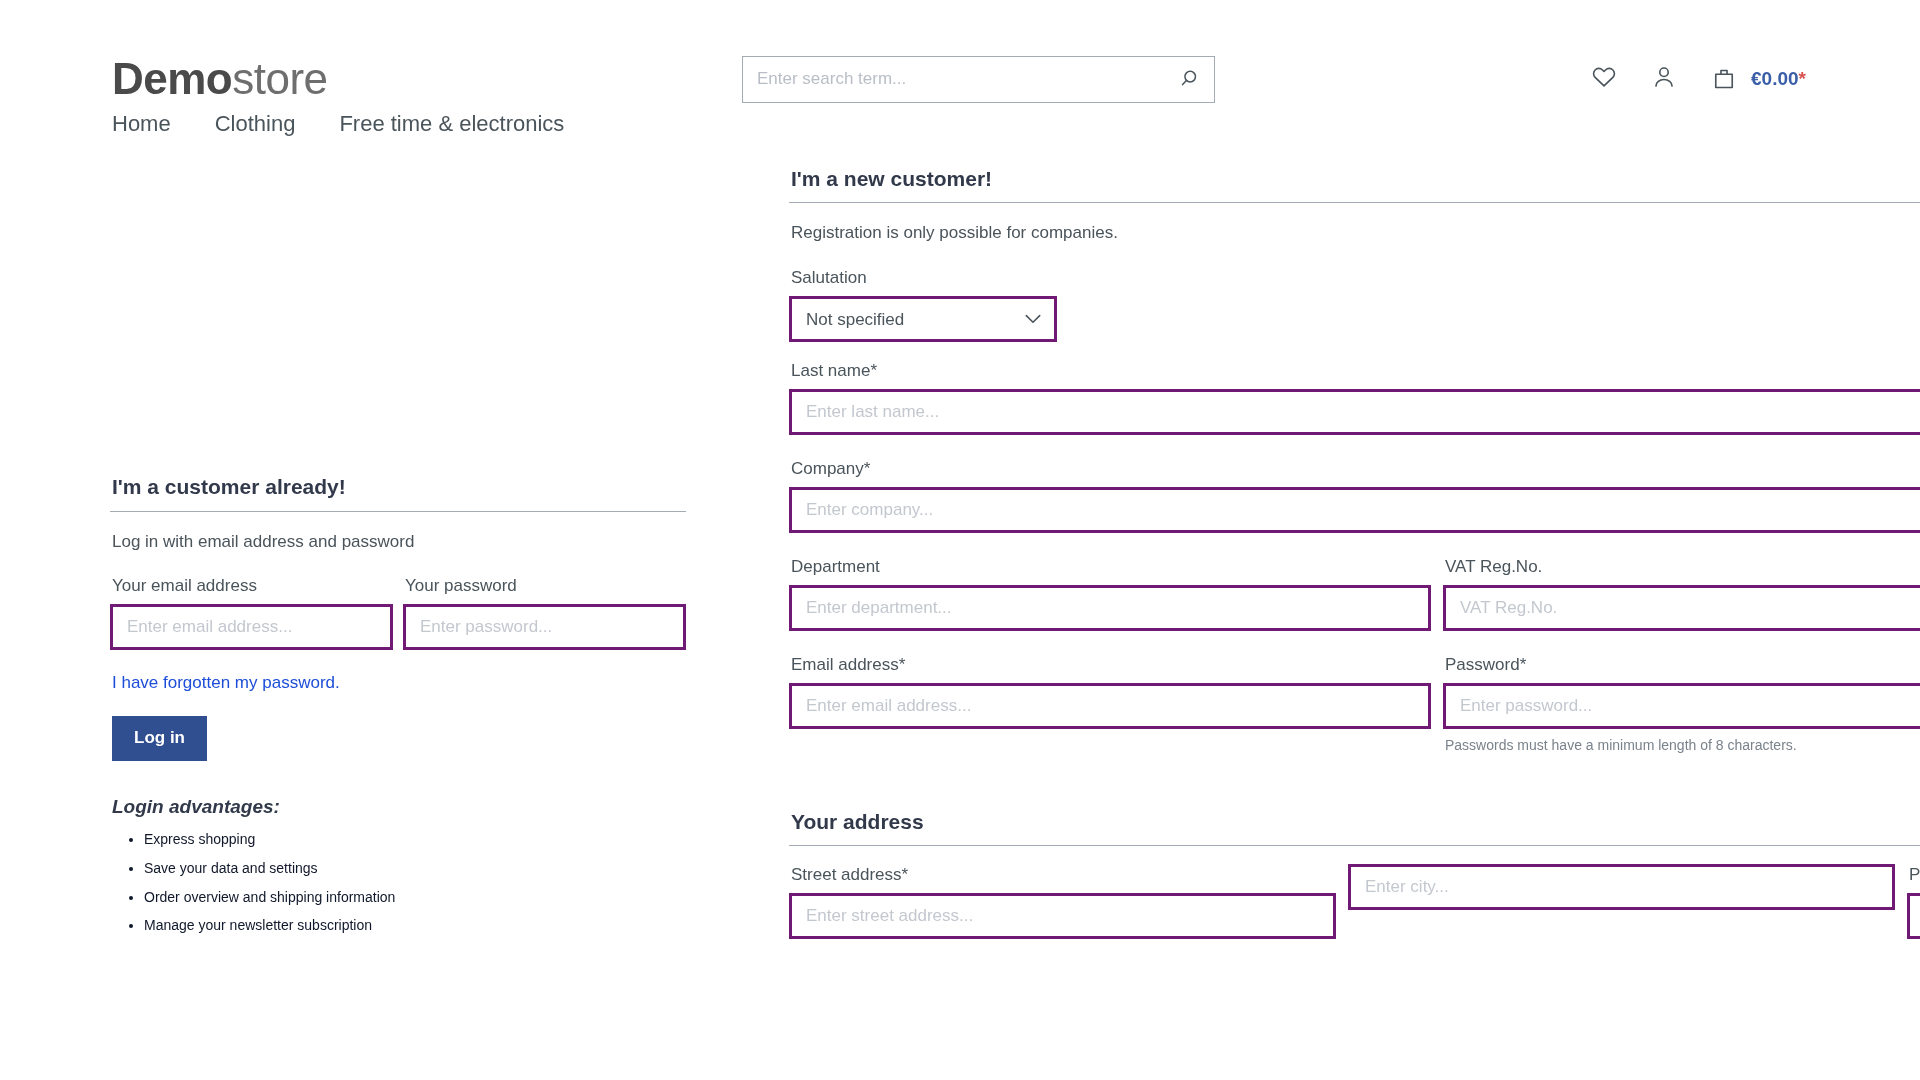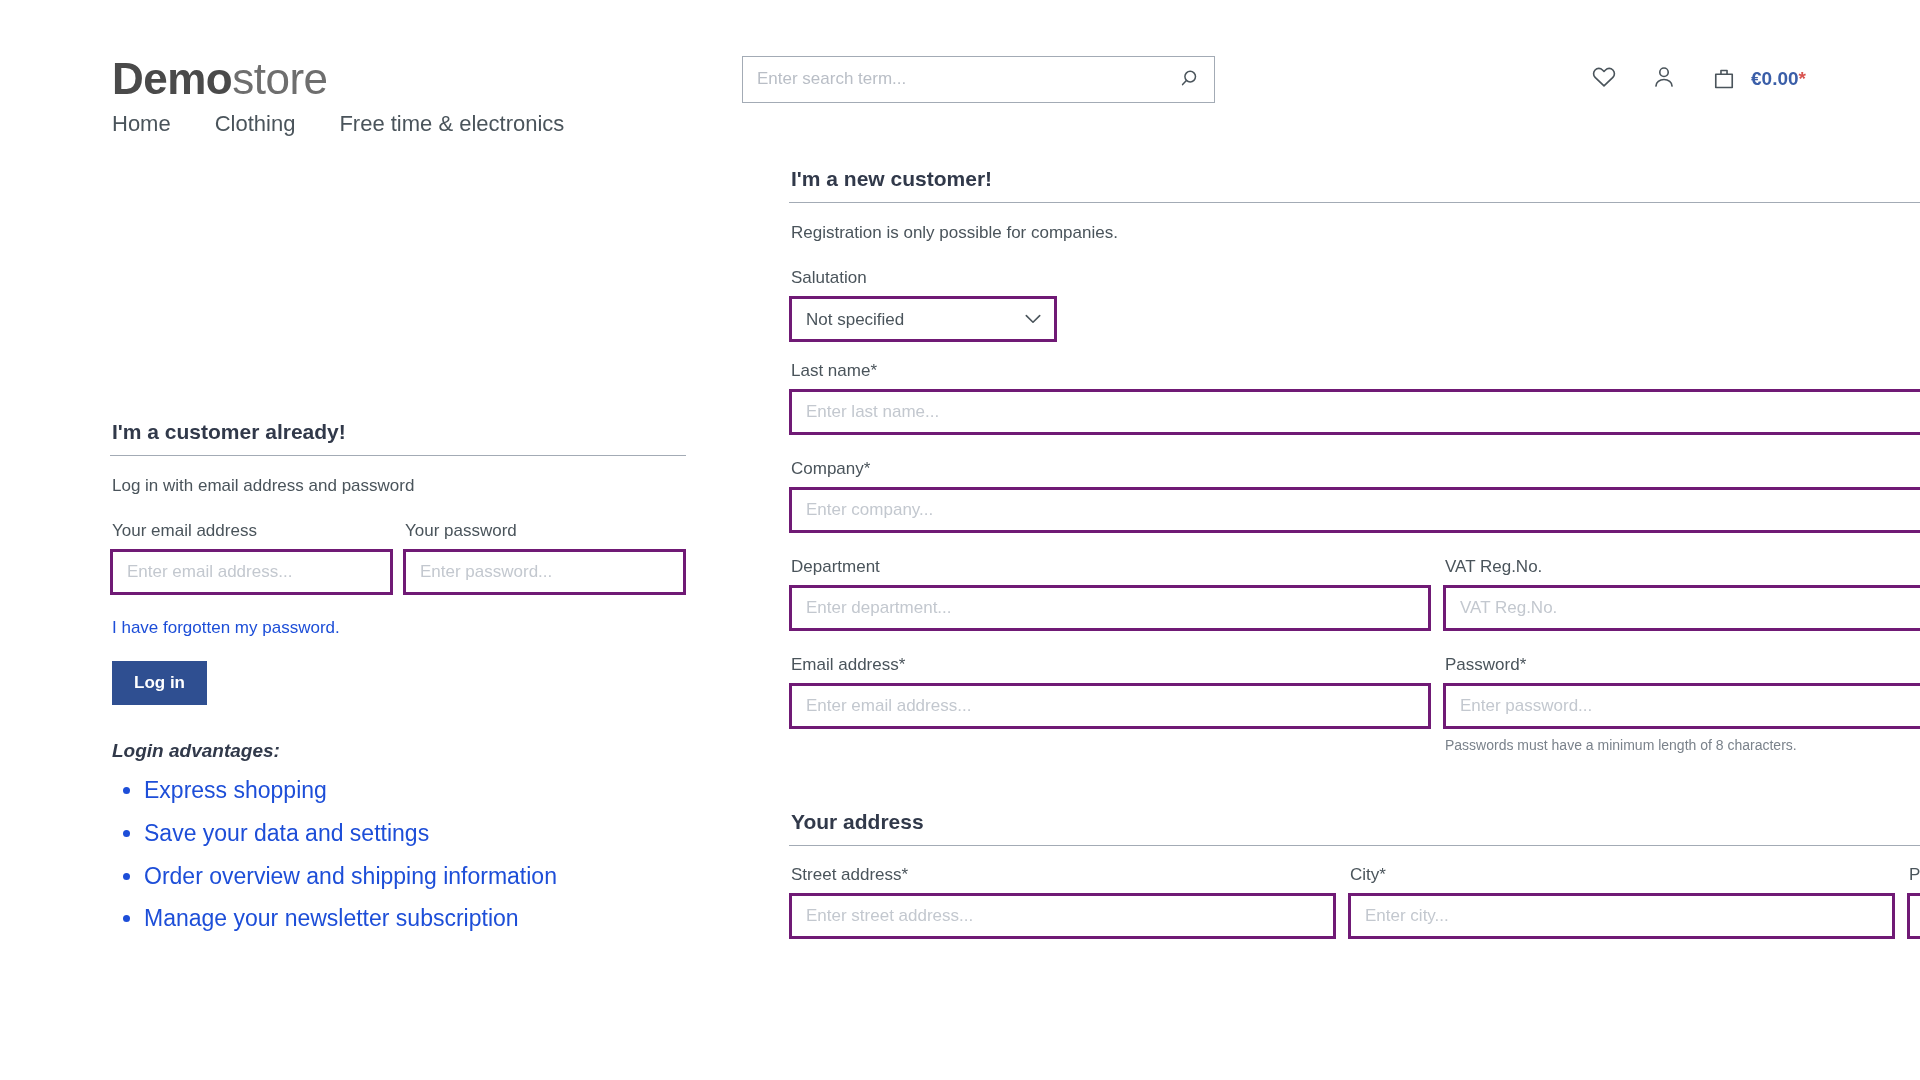--- a/index.html
+++ b/index.html
@@ -261,22 +261,22 @@
     color: #31394a;
     margin: 35px 0 11px 2px;
     font-style: italic;
   }
   ul.adv-list {
     margin: 0;
     padding-left: 34px;
     list-style: disc;
   }
   ul.adv-list li {
-    font-size: 23px;
-    color: #1d4ed8;
+    font-size: 14px;
+    color: #0f172a;
     line-height: 1.55;
     margin-bottom: 2px;
     margin-top: 7px;
   }
 
   
   .addr-block { margin-top: 54px; }
   .addr-row {
     display: flex;
     gap: 12px;
@@ -443,21 +443,20 @@
       <div class="addr-block">
         <h2 class="section-title">Your address</h2>
         <div class="rule"></div>
 
         <div class="addr-row">
           <div class="addr-street">
             <label class="field-label">Street address*</label>
             <input class="inp" type="text" placeholder="Enter street address..." style="">
           </div>
           <div class="addr-city">
-            <label class="field-label">City*</label>
             <input class="inp" type="text" placeholder="Enter city..." style="">
           </div>
           <div class="addr-zip">
             <label class="field-label">Postal code</label>
             <input class="inp" type="text" placeholder="Enter postal code..." style="">
           </div>
         </div>
       </div>
 
     </div>

